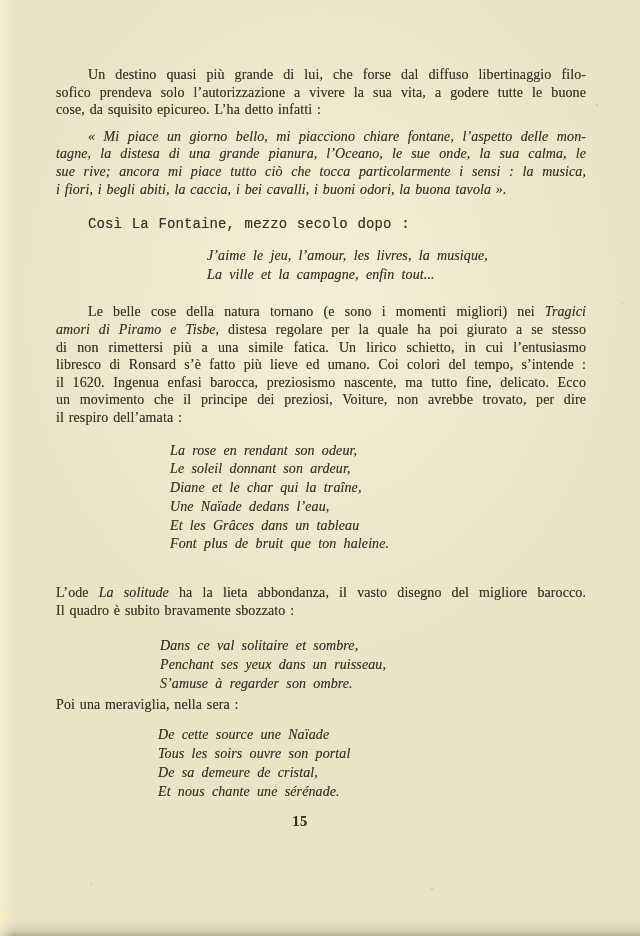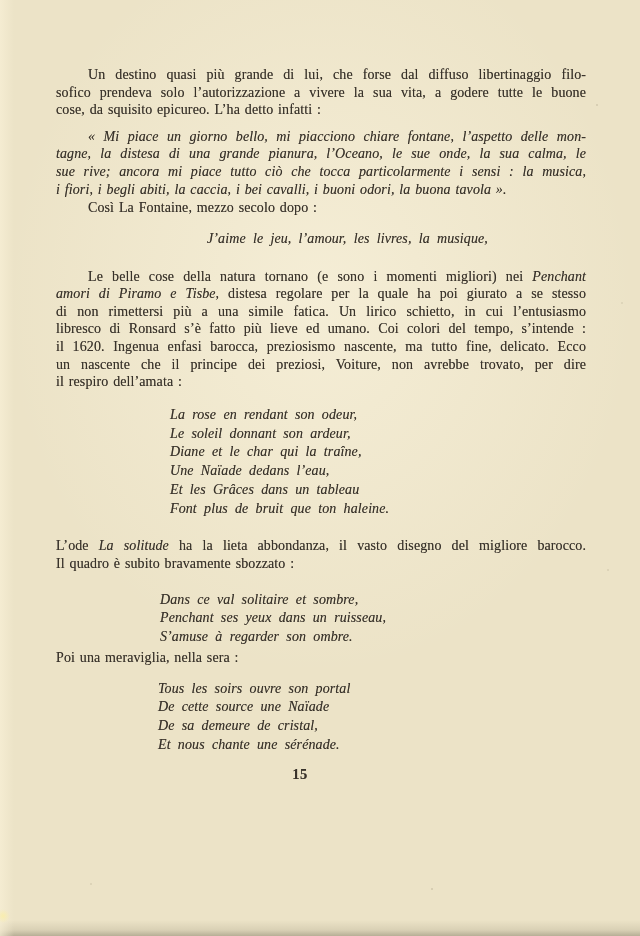--- a/index.html
+++ b/index.html
@@ -53,25 +53,25 @@
   .italic, .it { font-style: italic; }
   .quote .line { font-style: italic; }
   .verse .line {
     font-style: italic;
     line-height: 18.8px;
     text-align: right;
     text-align-last: left;
     word-spacing: 3.6px;
   }
   .block-quote   { margin-top: 9px;  }
-  .block-lafont  { margin-top: 1px;  }
+  .block-lafont  { margin-top: 18px; font-family: Liberation Mono, monospace;  }
   .verse-1       { margin-top: 13px; padding-left: 151px; }
   .block-tragici { margin-top: 19px; }
   .verse-2       { margin-top: 15px; padding-left: 114px; }
-  .block-ode     { margin-top: 19px; }
+  .block-ode     { margin-top: 30px; }
   .verse-3       { margin-top: 18px; padding-left: 104px; }
   .block-poi     { margin-top: 2px; }
   .verse-4       { margin-top: 13px; padding-left: 102px; }
   .pageno {
     margin-top: 11px;
     font-size: 14.5px;
     font-weight: bold;
     text-align: right;
     text-align-last: center;
     transform: translateX(-21px);
@@ -96,29 +96,30 @@
       <div class="line">sue rive; ancora mi piace tutto ciò che tocca particolarmente i sensi : la musica,</div>
       <div class="line end">i fiori, i begli abiti, la caccia, i bei cavalli, i buoni odori, la buona tavola ».</div>
     </div>
 
     <div class="para block-lafont">
       <div class="line end indent">Così La Fontaine, mezzo secolo dopo :</div>
     </div>
 
     <div class="verse verse-1">
       <div class="line">J’aime le jeu, l’amour, les livres, la musique,</div>
+      <div class="line">La ville et la campagne, enfin tout...</div>
     </div>
 
     <div class="para block-tragici">
-      <div class="line indent"><span>Le belle cose della natura tornano (e sono i momenti migliori) nei </span><span class="it">Penchant</span></div>
+      <div class="line indent"><span>Le belle cose della natura tornano (e sono i momenti migliori) nei </span><span class="it">Tragici</span></div>
       <div class="line"><span class="it">amori di Piramo e Tisbe,</span><span> distesa regolare per la quale ha poi giurato a se stesso</span></div>
       <div class="line">di non rimettersi più a una simile fatica. Un lirico schietto, in cui l’entusiasmo</div>
       <div class="line">libresco di Ronsard s’è fatto più lieve ed umano. Coi colori del tempo, s’intende :</div>
       <div class="line">il 1620. Ingenua enfasi barocca, preziosismo nascente, ma tutto fine, delicato. Ecco</div>
-      <div class="line">un nascente che il principe dei preziosi, Voiture, non avrebbe trovato, per dire</div>
+      <div class="line">un movimento che il principe dei preziosi, Voiture, non avrebbe trovato, per dire</div>
       <div class="line end">il respiro dell’amata :</div>
     </div>
 
     <div class="verse verse-2">
       <div class="line">La rose en rendant son odeur,</div>
       <div class="line">Le soleil donnant son ardeur,</div>
       <div class="line">Diane et le char qui la traîne,</div>
       <div class="line">Une Naïade dedans l’eau,</div>
       <div class="line">Et les Grâces dans un tableau</div>
       <div class="line">Font plus de bruit que ton haleine.</div>
@@ -133,22 +134,22 @@
       <div class="line">Dans ce val solitaire et sombre,</div>
       <div class="line">Penchant ses yeux dans un ruisseau,</div>
       <div class="line">S’amuse à regarder son ombre.</div>
     </div>
 
     <div class="para block-poi">
       <div class="line end">Poi una meraviglia, nella sera :</div>
     </div>
 
     <div class="verse verse-4">
+      <div class="line">De cette source une Naïade</div>
       <div class="line">Tous les soirs ouvre son portal</div>
-      <div class="line">De cette source une Naïade</div>
       <div class="line">De sa demeure de cristal,</div>
       <div class="line">Et nous chante une sérénade.</div>
     </div>
 
     <div class="pageno">15</div>
 
   </div>
 </div>
 
 </body></html>

